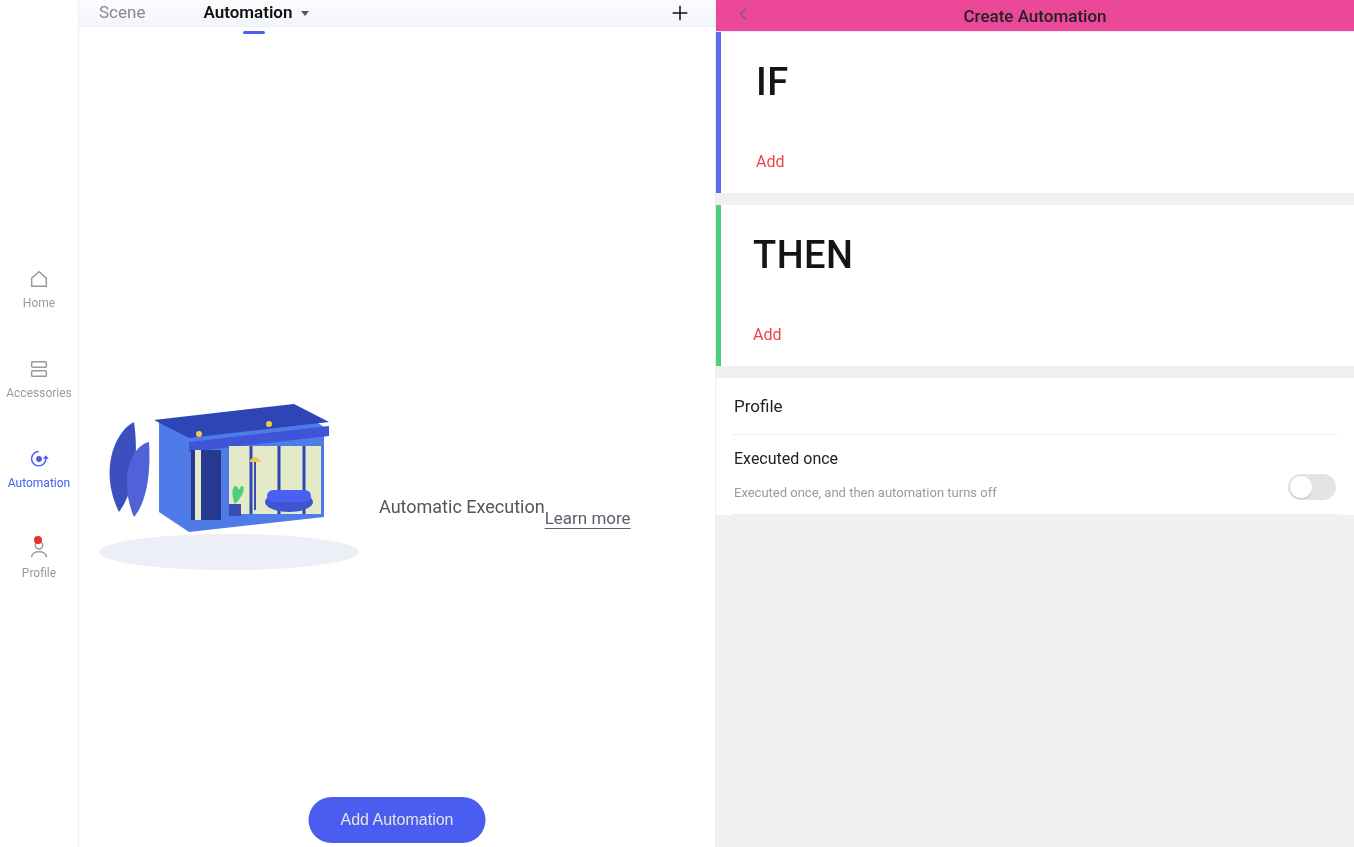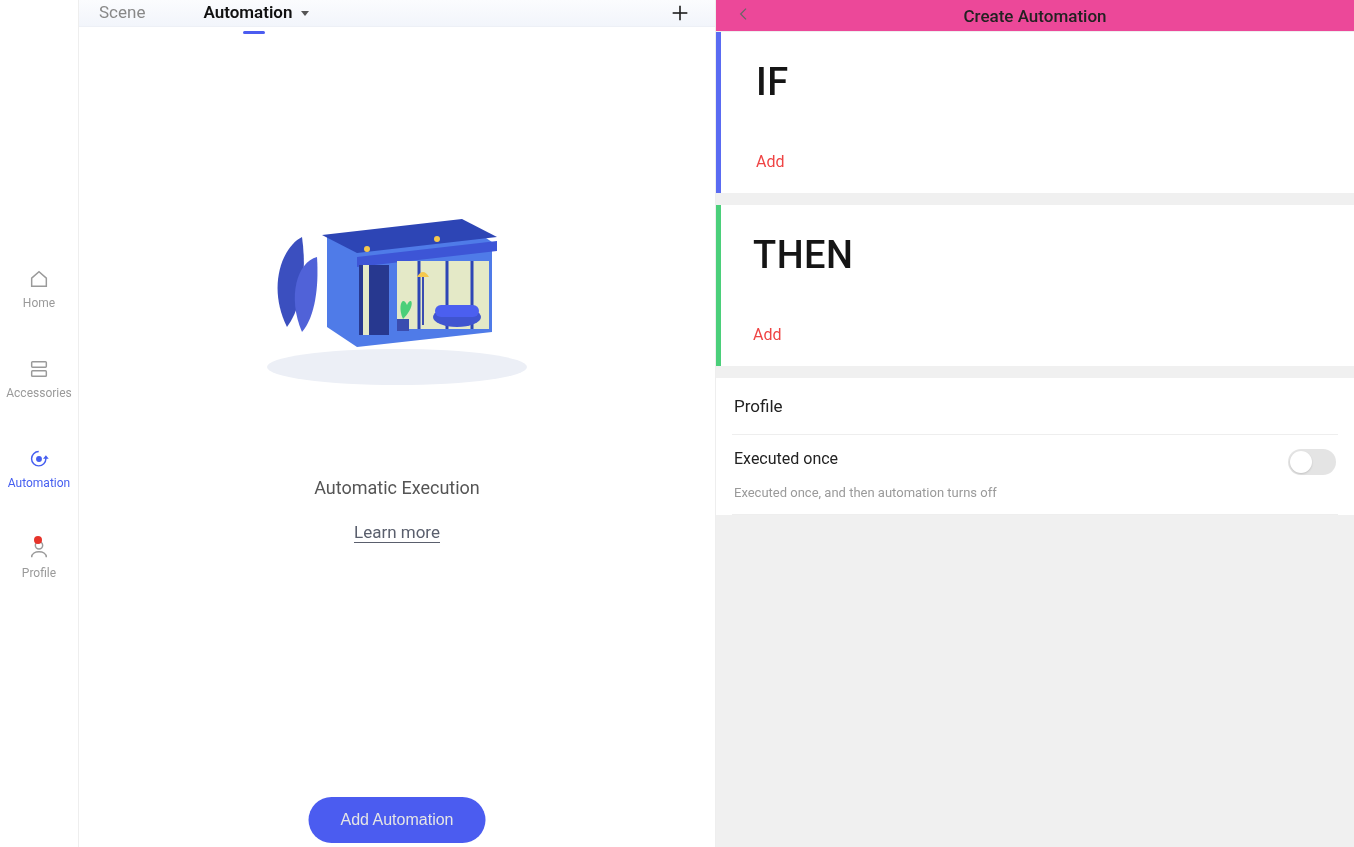--- a/index.html
+++ b/index.html
@@ -86,21 +86,21 @@
     border-top:5px solid #555;
     vertical-align:middle;
   }
   .header-spacer { flex:1; }
   .plus-btn { cursor:pointer; padding:4px; }
   .plus-btn svg { display:block; }
 
   .center-body {
     flex:1;
     display:flex;
-    flex-direction:column;
+    flex-direction:row;
     align-items:center;
     padding-top:150px;
     position:relative;
   }
   .illustration {
     width:300px;
     height:210px;
     margin-bottom:90px;
   }
   .empty-title {
@@ -183,21 +183,21 @@
     padding:0 16px;
   }
   .preview-row {
     padding:18px 2px;
     font-size:17px;
     color:#222;
     border-bottom:1px solid #eee;
   }
   .exec-row {
     display:flex;
-    align-items:flex-start;
+    align-items:flex-end;
     padding:14px 2px;
     border-bottom:1px solid #eee;
   }
   .exec-text { flex:1; }
   .exec-title { font-size:16px; color:#222; }
   .exec-sub { font-size:13px; color:#9a9a9a; margin-top:17px; }
 
   
   .toggle {
     width:48px; height:26px;

